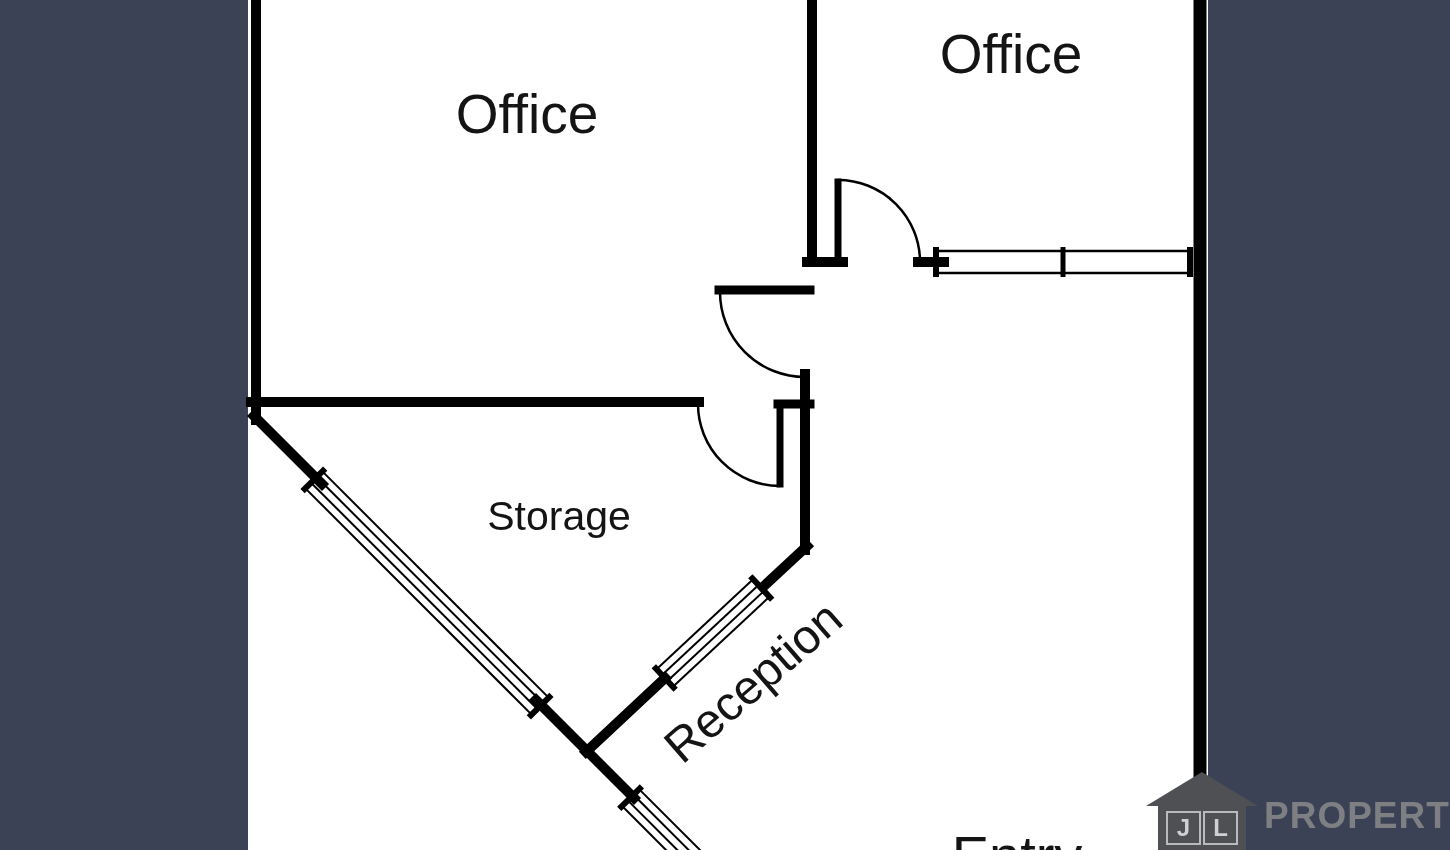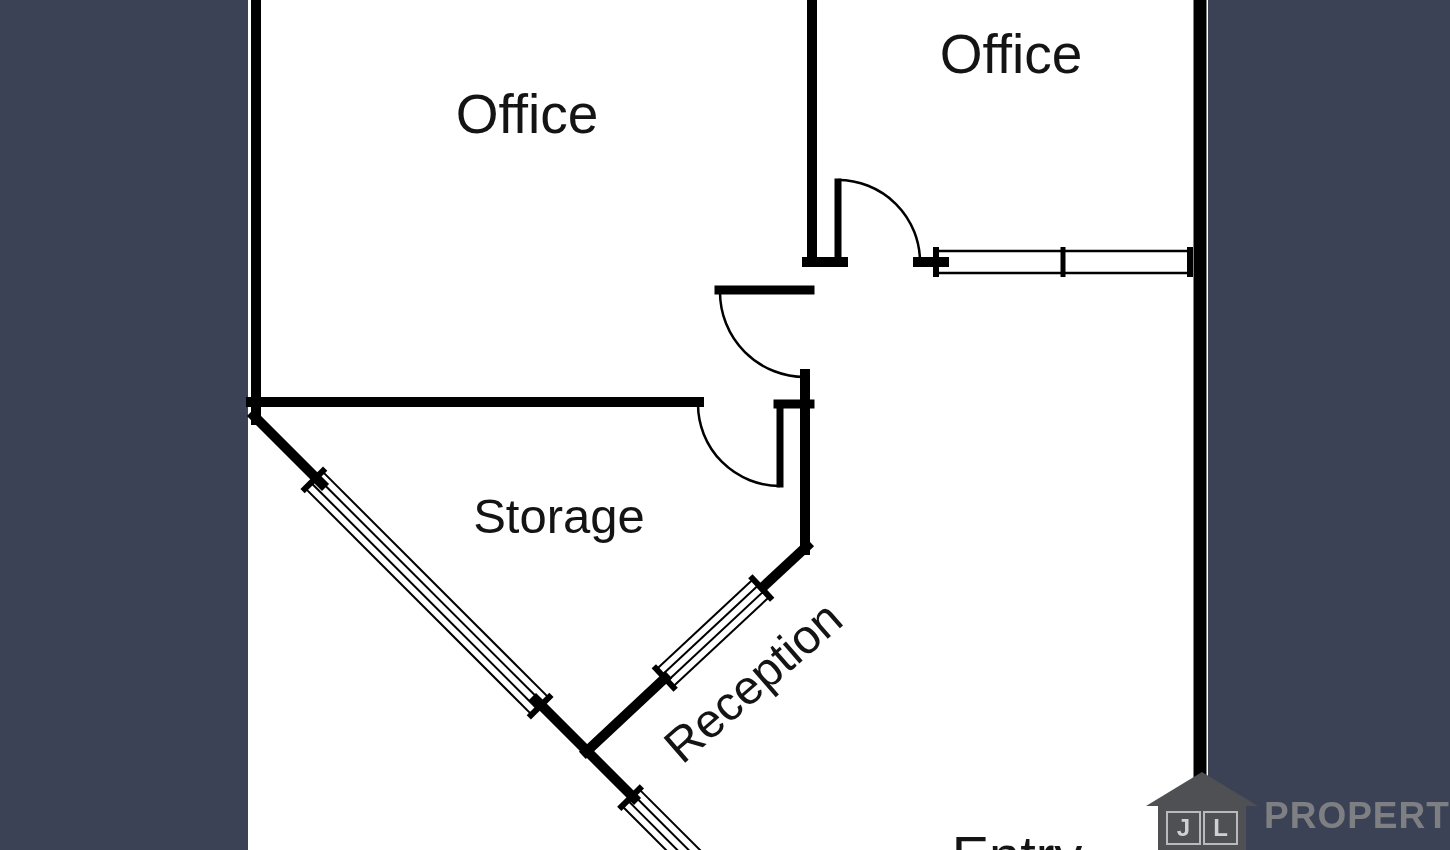--- a/index.html
+++ b/index.html
@@ -27,21 +27,21 @@
   }
   .room-label {
     position: absolute;
     color: #141414;
     white-space: nowrap;
     transform: translate(-50%, -50%);
     user-select: none;
   }
   .label-office-left  { left: 527px;  top: 114px; font-size: 55px; }
   .label-office-right { left: 1011px; top: 54px;  font-size: 55px; }
-  .label-storage      { left: 559px;  top: 516px; font-size: 49px; }
+  .label-storage      { left: 559px;  top: 516px; font-size: 41px; }
   .label-reception    { left: 753px;  top: 682px; font-size: 48px;
                         transform: translate(-50%, -50%) rotate(-41deg); }
   .label-entry        { left: 1017px; top: 855px; font-size: 56px; }
 
   .brand-watermark {
     position: absolute;
     left: 1146px;
     top: 768px;
     height: 82px;
     display: flex;

